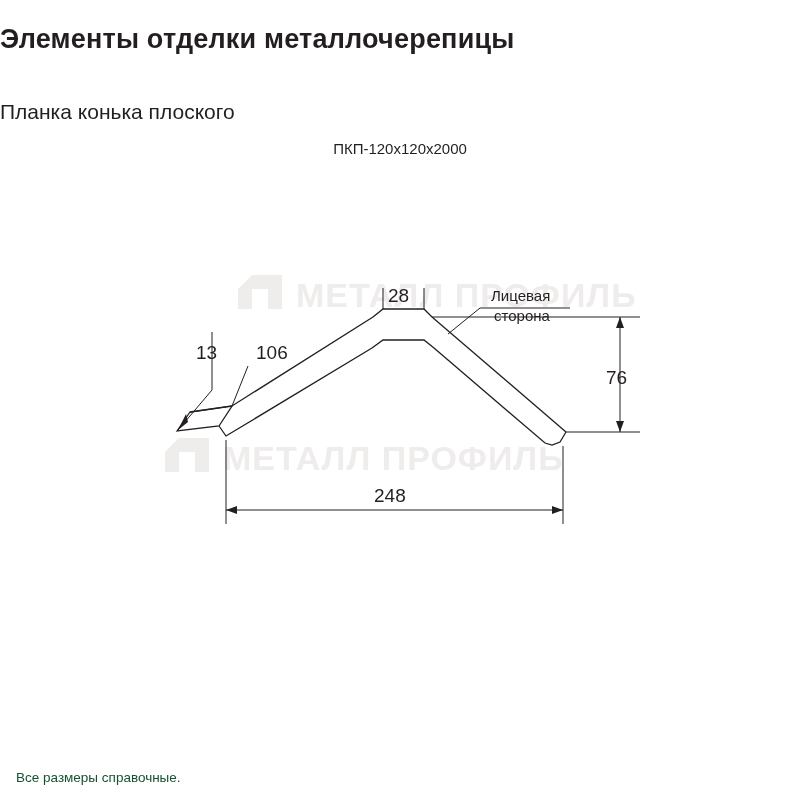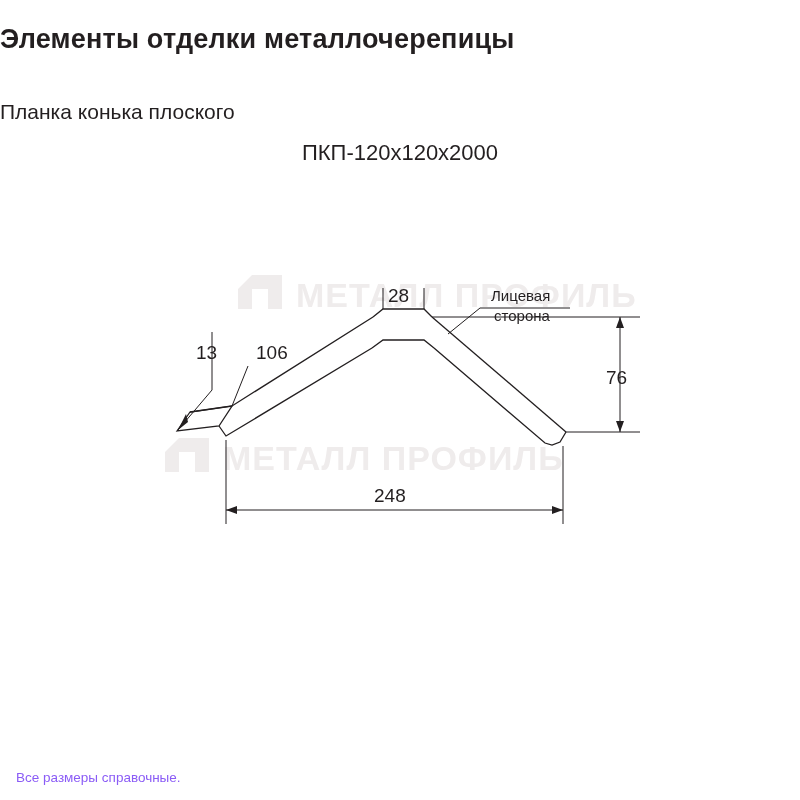--- a/index.html
+++ b/index.html
@@ -37,37 +37,37 @@
     text-align: left;
     font-size: 21px;
     font-weight: normal;
   }
   .code {
     position: absolute;
     top: 140px;
     left: 0;
     width: 800px;
     text-align: center;
-    font-size: 22px;
+    font-size: 15px;
     font-weight: normal;
   }
   .drawing {
     position: absolute;
     top: 180px;
     left: 0;
     width: 749px;
     height: 420px;
   }
   .footnotes {
     position: absolute;
     left: 16px;
     bottom: 12px;
     font-size: 13.5px;
     line-height: 20px;
-    color: #8b5cf6;
+    color: #14532d;
   }
   .footnotes div {
     white-space: nowrap;
   }
   svg {
     display: block;
   }
   .wm text {
     font-family: "Liberation Sans", sans-serif;
     font-weight: bold;

